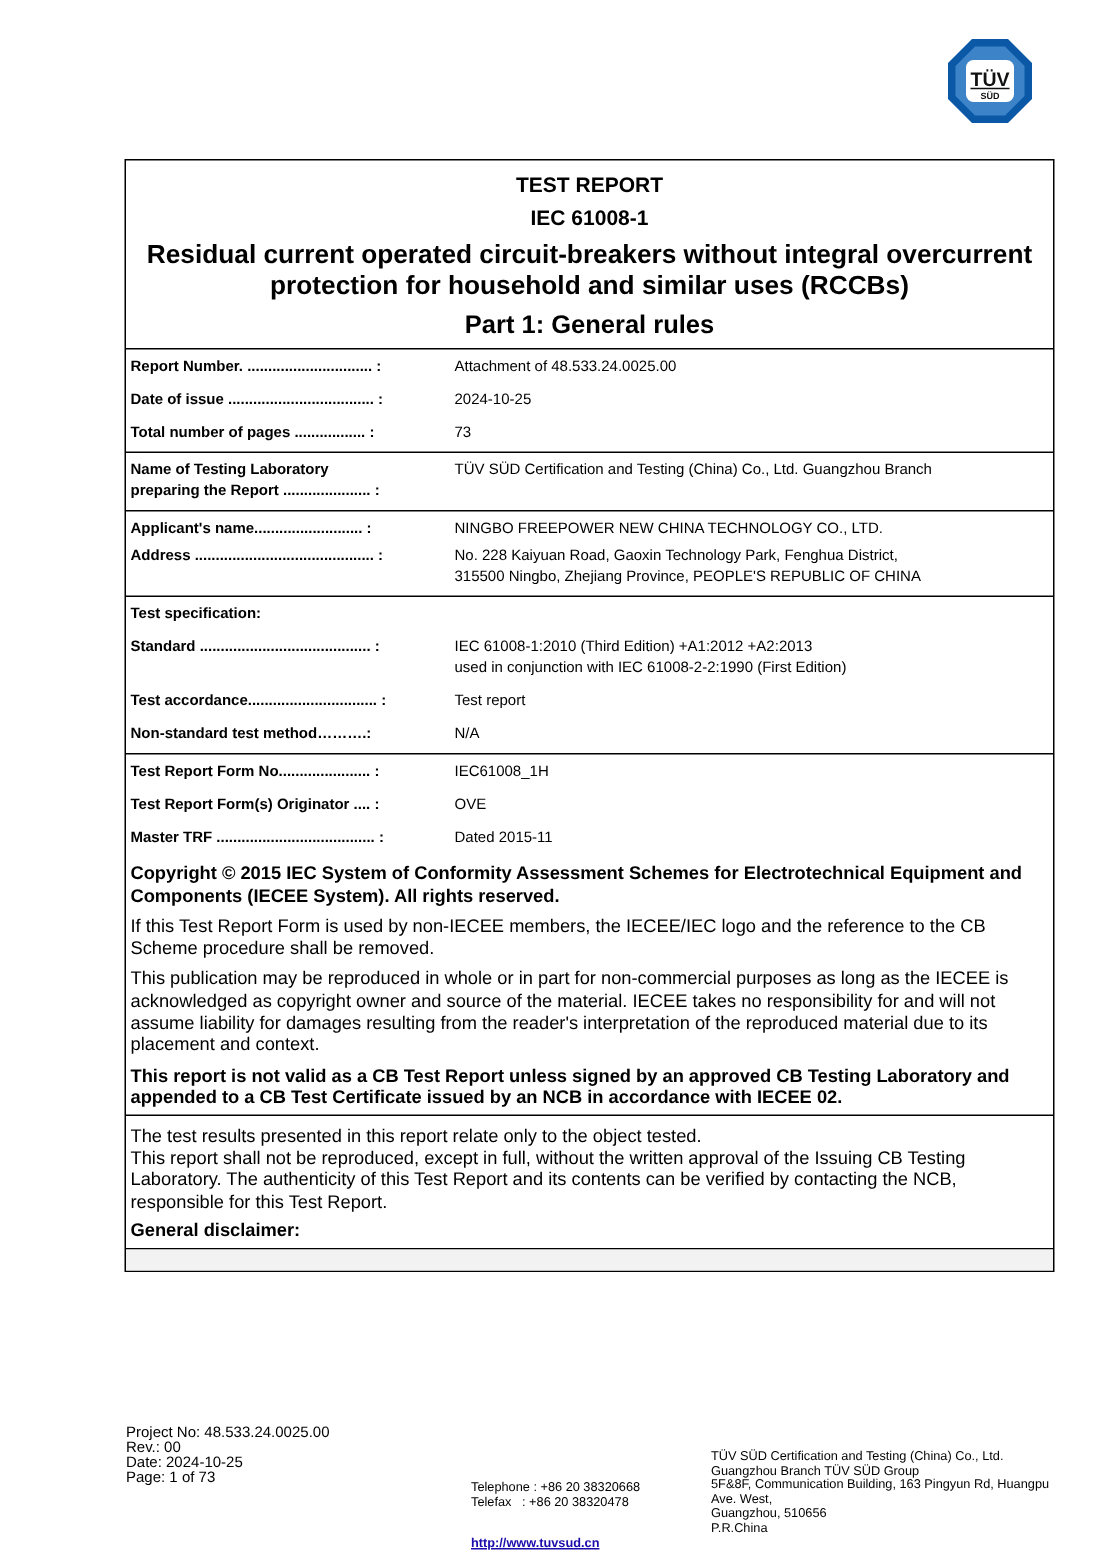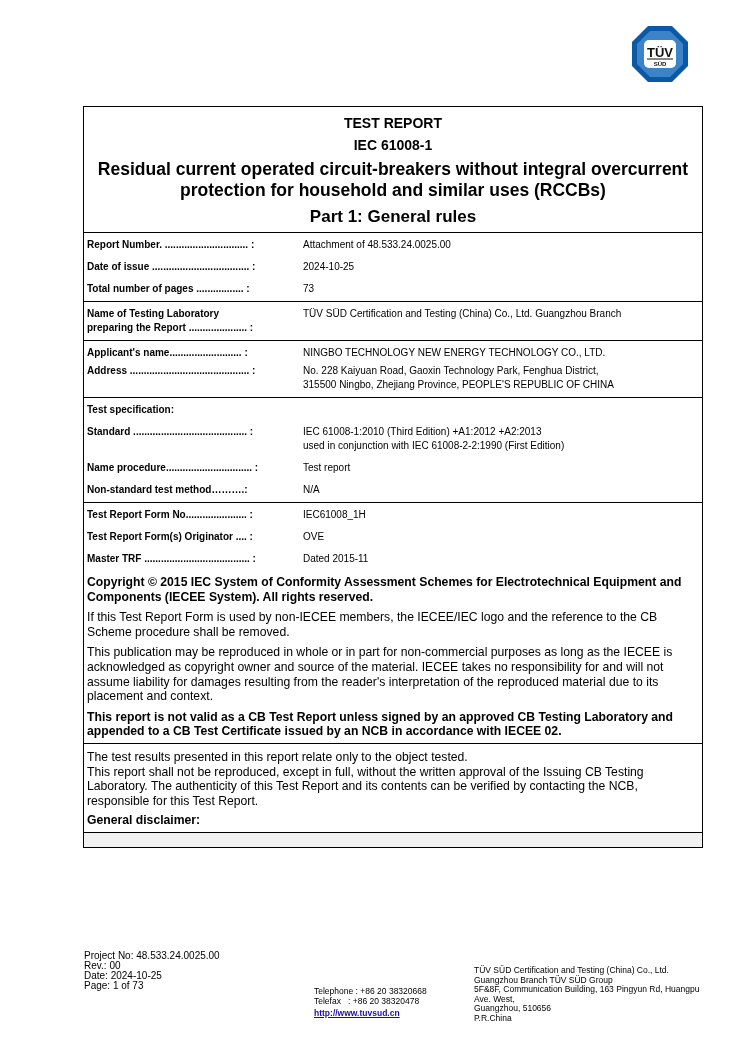--- a/index.html
+++ b/index.html
@@ -61,38 +61,38 @@
   <div class="section">
     <div class="row">
       <span class="label"><span>Name of Testing Laboratory</span><br><span>preparing the Report ..................... :</span></span>
       <span class="value">TÜV SÜD Certification and Testing (China) Co., Ltd. Guangzhou Branch</span>
     </div>
   </div>
 
   <div class="section">
     <div class="row">
       <span class="label">Applicant's name.......................... :</span>
-      <span class="value">NINGBO TECHNOLOGY NEW ENERGY TECHNOLOGY CO., LTD.</span>
+      <span class="value">NINGBO FREEPOWER NEW CHINA TECHNOLOGY CO., LTD.</span>
     </div>
     <div class="row" style="padding-top:0">
       <span class="label">Address ........................................... :</span>
       <span class="value"><span>No. 228 Kaiyuan Road, Gaoxin Technology Park, Fenghua District,</span><br><span>315500 Ningbo, Zhejiang Province, PEOPLE'S REPUBLIC OF CHINA</span></span>
     </div>
   </div>
 
   <div class="section">
     <div class="row">
       <span class="label">Test specification:</span>
     </div>
     <div class="row">
       <span class="label">Standard ......................................... :</span>
       <span class="value"><span>IEC 61008-1:2010 (Third Edition) +A1:2012 +A2:2013</span><br><span>used in conjunction with IEC 61008-2-2:1990 (First Edition)</span></span>
     </div>
     <div class="row">
-      <span class="label">Name procedure............................... :</span>
+      <span class="label">Test accordance............................... :</span>
       <span class="value">Test report</span>
     </div>
     <div class="row">
       <span class="label">Non-standard test method……….:</span>
       <span class="value">N/A</span>
     </div>
   </div>
 
   <div style="padding:1px 0">
     <div class="row">
@@ -130,21 +130,21 @@
 <div class="footer" style="left:84px; top:951px;">
   <div>Project No: 48.533.24.0025.00</div>
   <div>Rev.: 00</div>
   <div>Date:  2024-10-25</div>
   <div>Page:  1 of 73</div>
 </div>
 
 <div class="footer footer-small" style="left:314px; top:987px;">
   <div>Telephone : +86 20 38320668</div>
   <div style="white-space:pre">Telefax   : +86 20 38320478</div>
-  <div style="margin-top:3px"><span class="link">http://www.tuvsud.cn</span></div>
+  <div style="margin-top:18px"><span class="link">http://www.tuvsud.cn</span></div>
 </div>
 
 <div class="footer footer-small" style="left:474px; top:966px;">
   <div>TÜV SÜD Certification and Testing (China) Co., Ltd.</div>
   <div>Guangzhou Branch TÜV SÜD Group</div>
   <div>5F&amp;8F, Communication Building, 163 Pingyun Rd, Huangpu</div>
   <div>Ave. West,</div>
   <div>Guangzhou, 510656</div>
   <div>P.R.China</div>
 </div>

